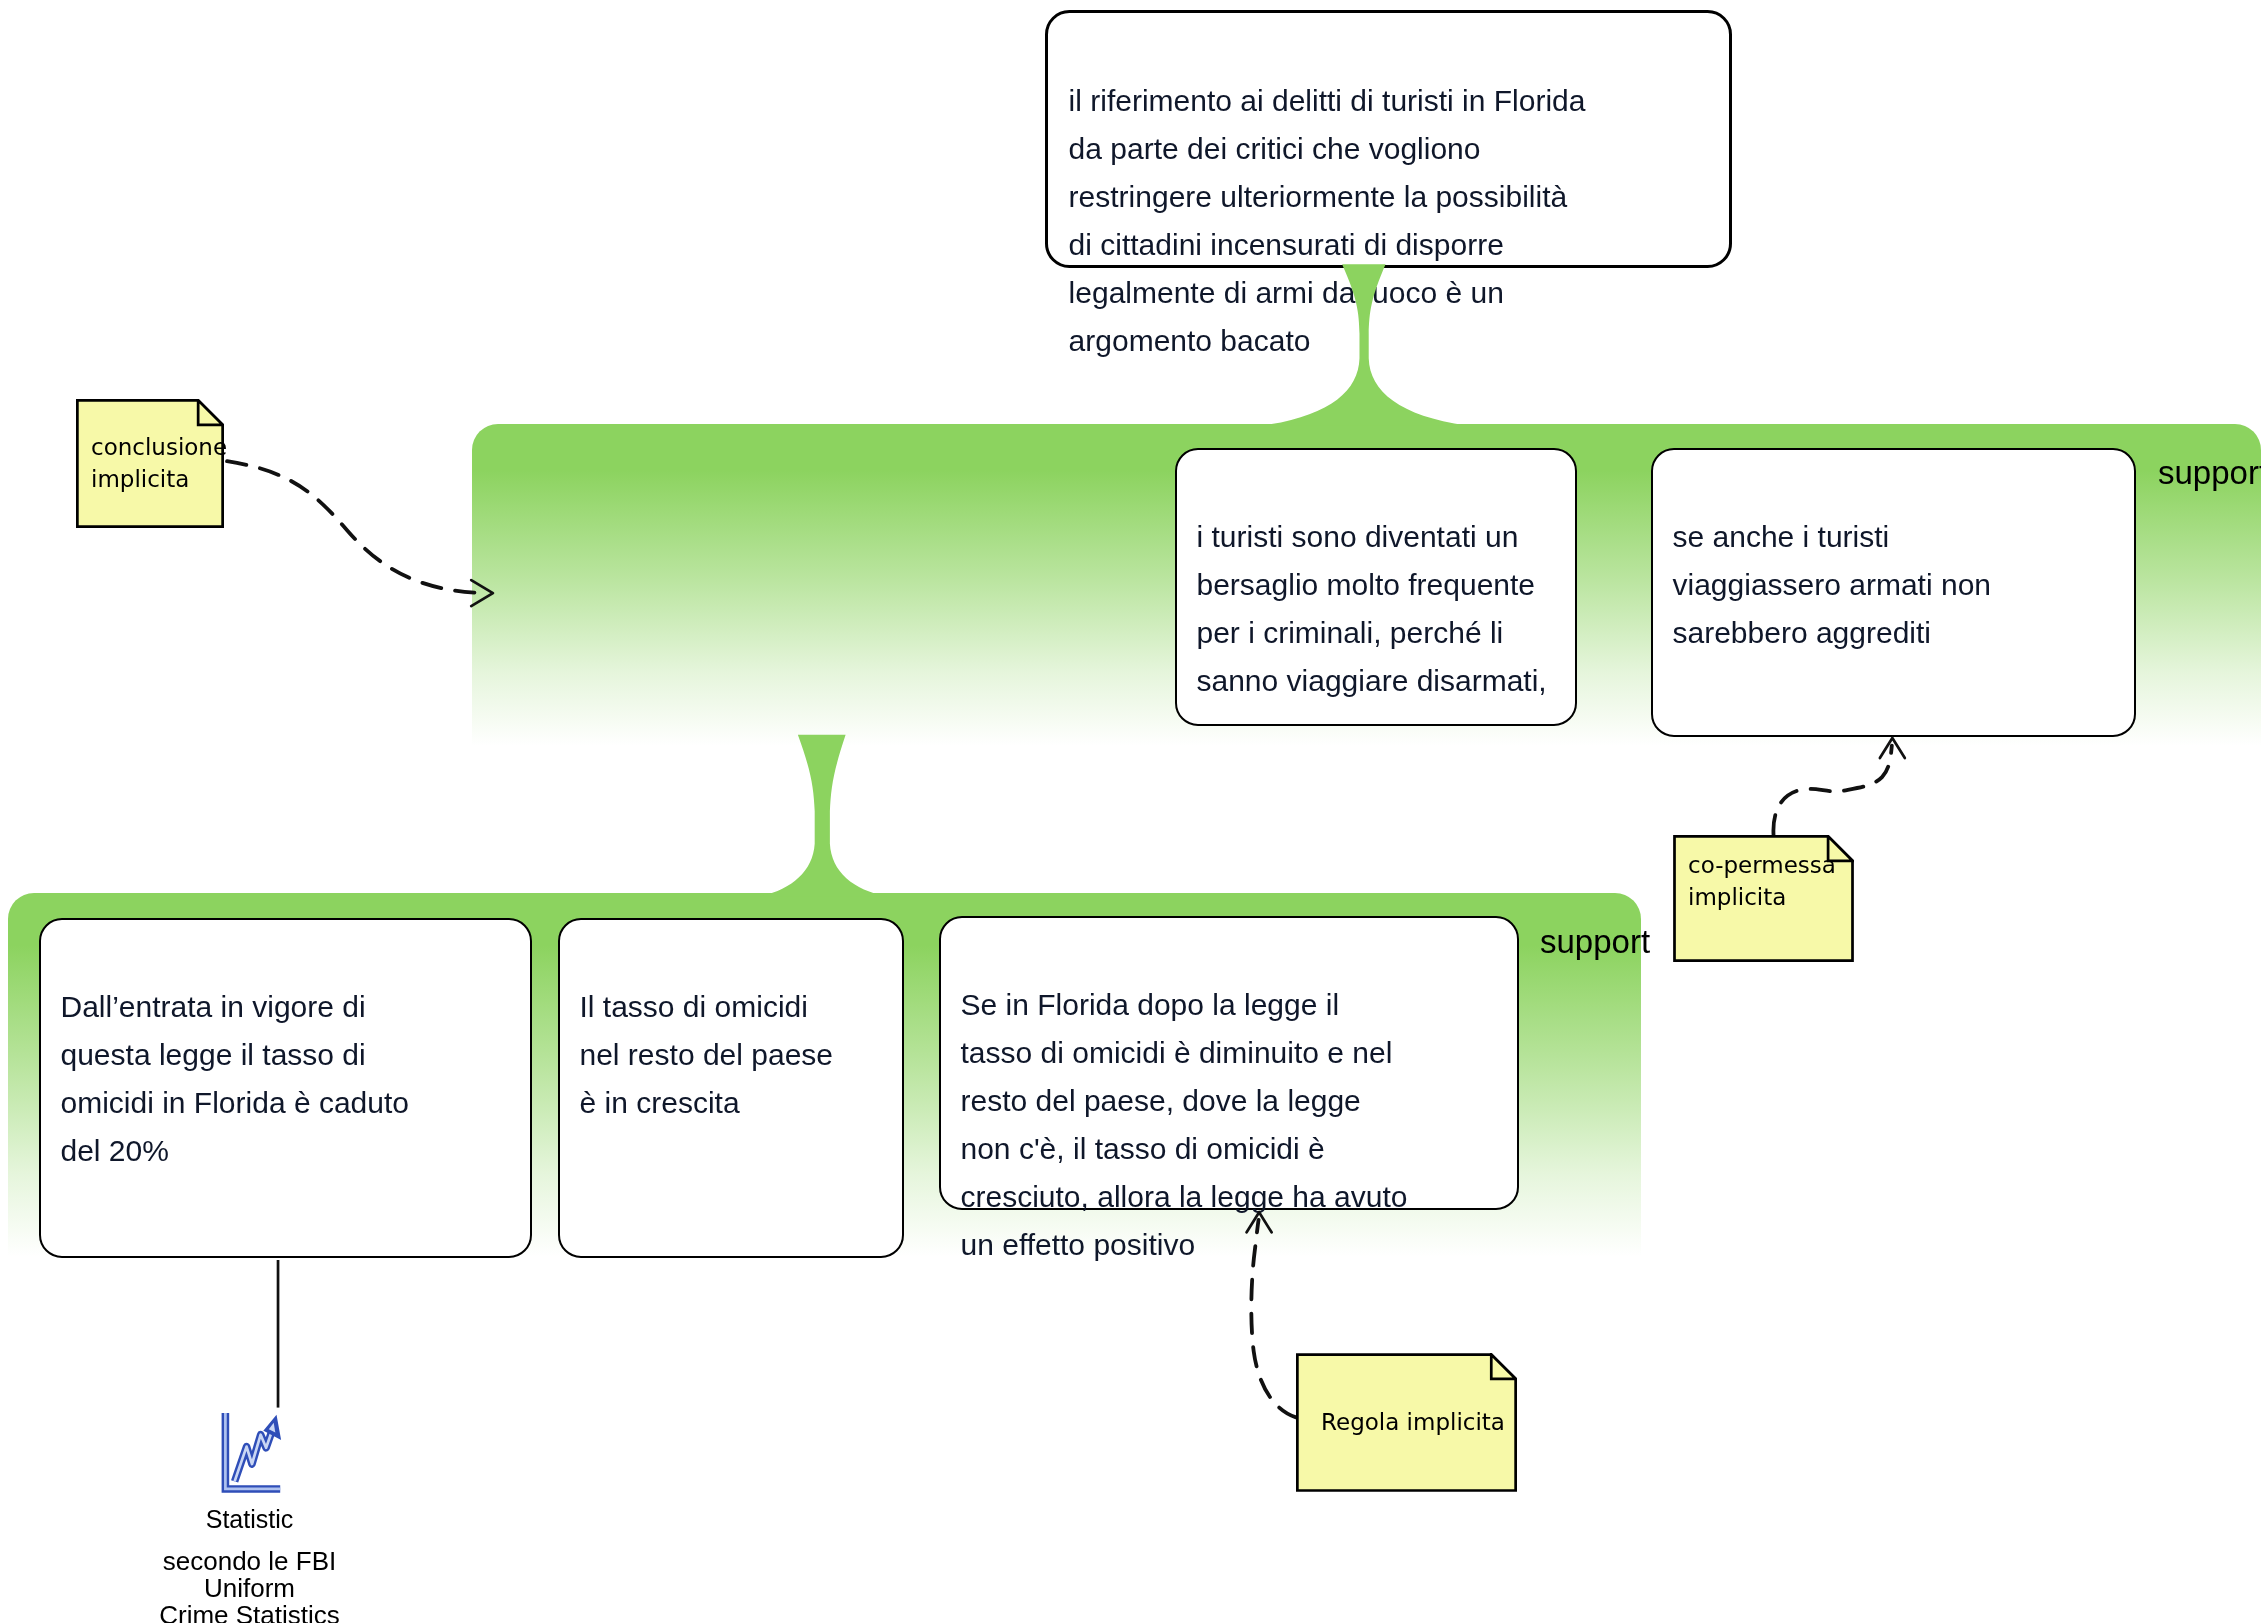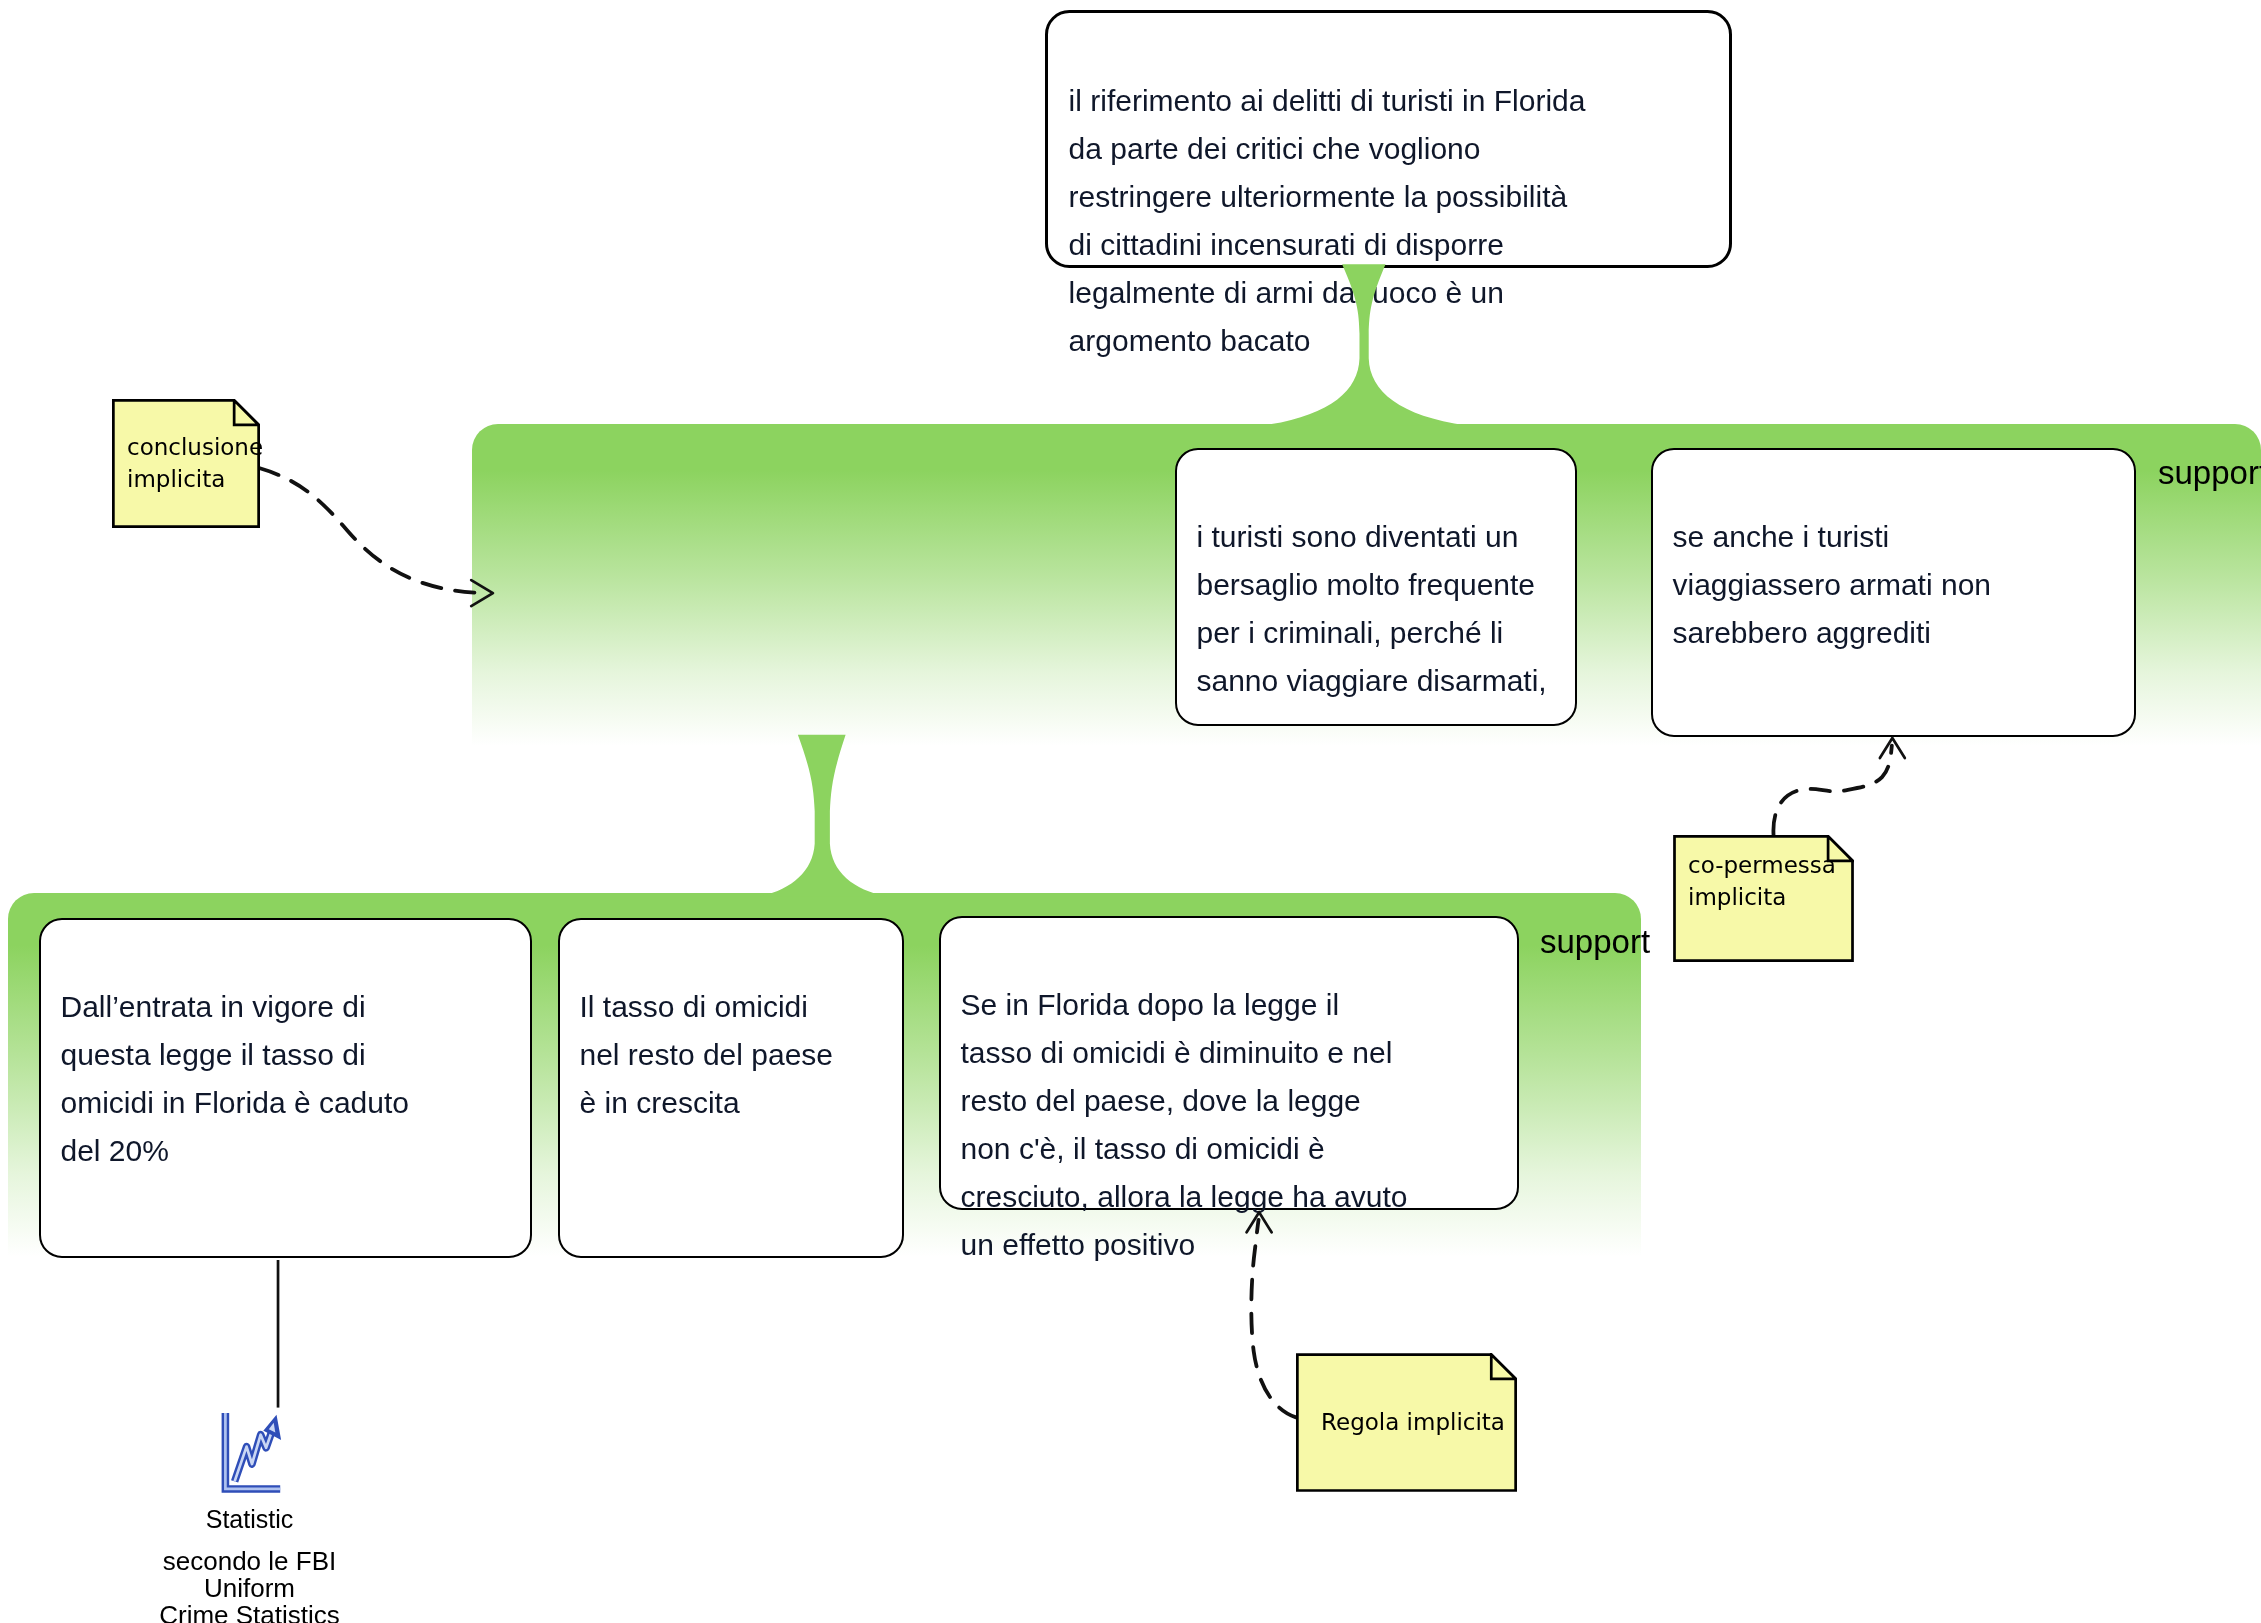--- a/index.html
+++ b/index.html
@@ -163,21 +163,21 @@
     <g>
       <path d="M415,2604 L415,2744 L516,2744" fill="none" stroke="#2F4EB8" stroke-width="14"></path>
       <path d="M415,2604 L415,2744 L516,2744" fill="none" stroke="#AFC2F0" stroke-width="5"></path>
       <path d="M432,2730 L454,2666 L464,2698 L480,2644 L490,2668 L502,2634" fill="none" stroke="#2F4EB8" stroke-width="14" stroke-linejoin="round"></path>
       <path d="M432,2730 L454,2666 L464,2698 L480,2644 L490,2668 L502,2634" fill="none" stroke="#C9D6F4" stroke-width="5" stroke-linejoin="round"></path>
       <path d="M488,2636 L515,2650 L508,2612 Z" fill="#2F4EB8" stroke="#2F4EB8" stroke-width="4"></path>
       <path d="M495,2634 L507,2640 L504,2622 Z" fill="#C9D6F4"></path>
     </g>
   </svg>
 
-  <div class="note" style="left:76px; top:399px; width:177px; height:129px;margin-left:36px;">
+  <div class="note" style="left:76px; top:399px; width:177px; height:129px;">
     <svg width="148" height="129" viewBox="0 0 272 237">
       <polygon points="2.5,2.5 224.5,2.5 269.5,47.5 269.5,234.5 2.5,234.5" fill="#F7F9A8" stroke="#000" stroke-width="5" stroke-linejoin="miter"></polygon>
       <polygon points="224.5,2.5 224.5,47.5 269.5,47.5" fill="#F7F9A8" stroke="#000" stroke-width="5"></polygon>
     </svg>
     <div class="note-text">conclusione
 implicita</div>
   </div>
 
   <div class="note" style="left:1673px; top:835px; width:181px; height:93px;">
     <svg width="181" height="127" viewBox="0 0 333 234">

